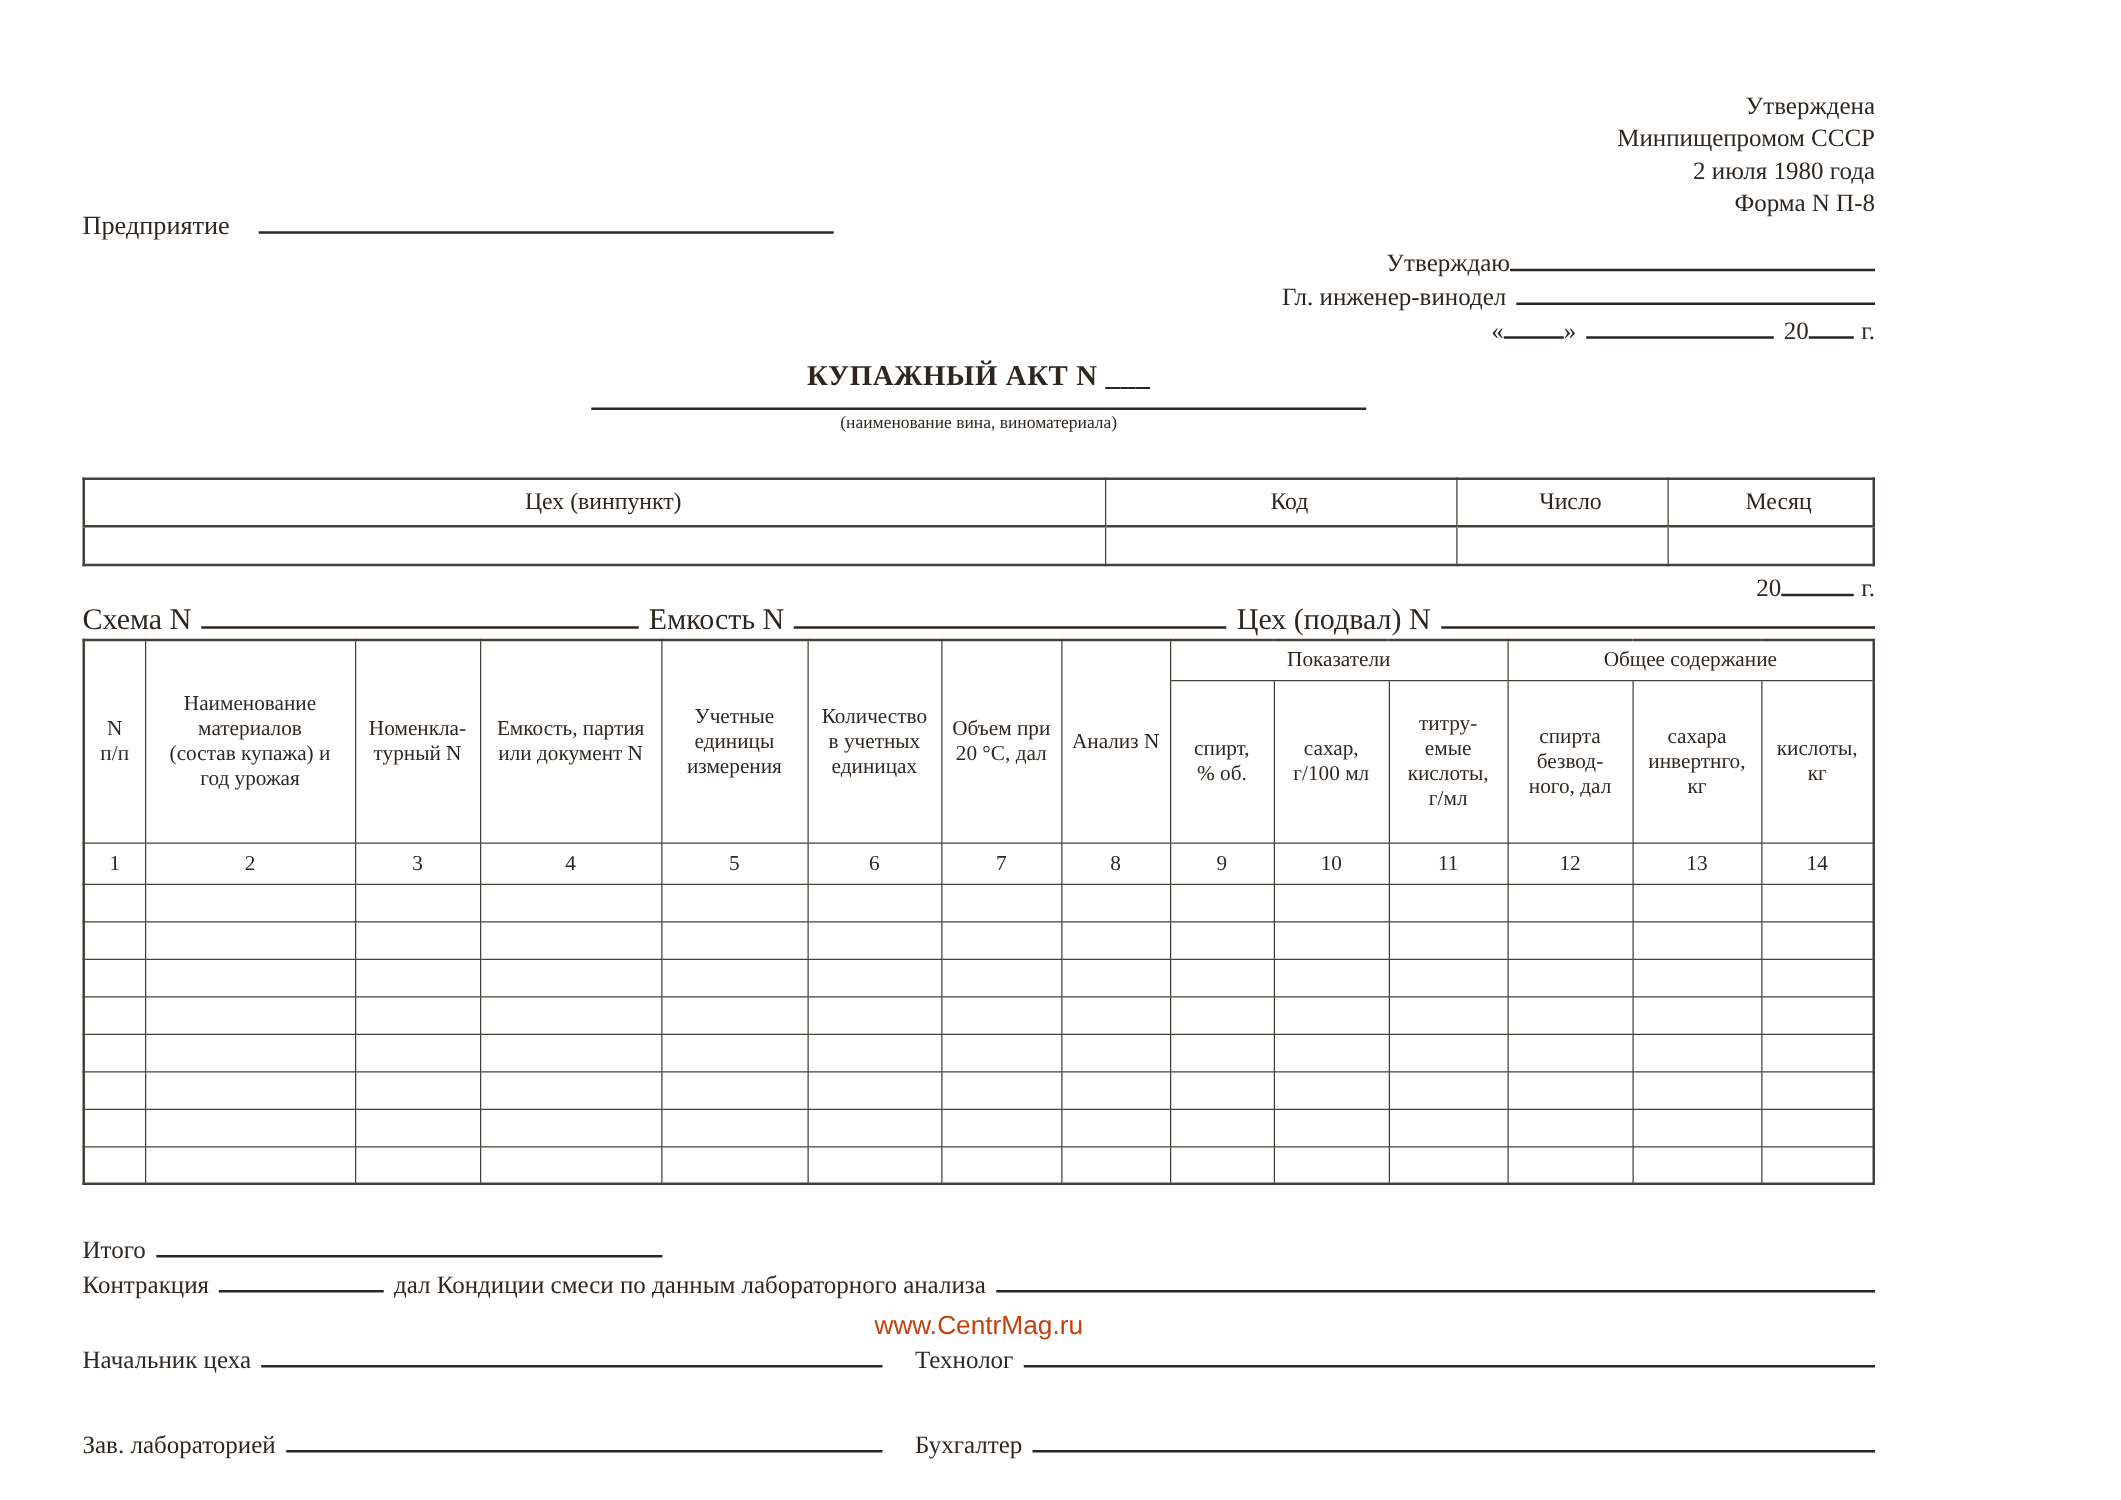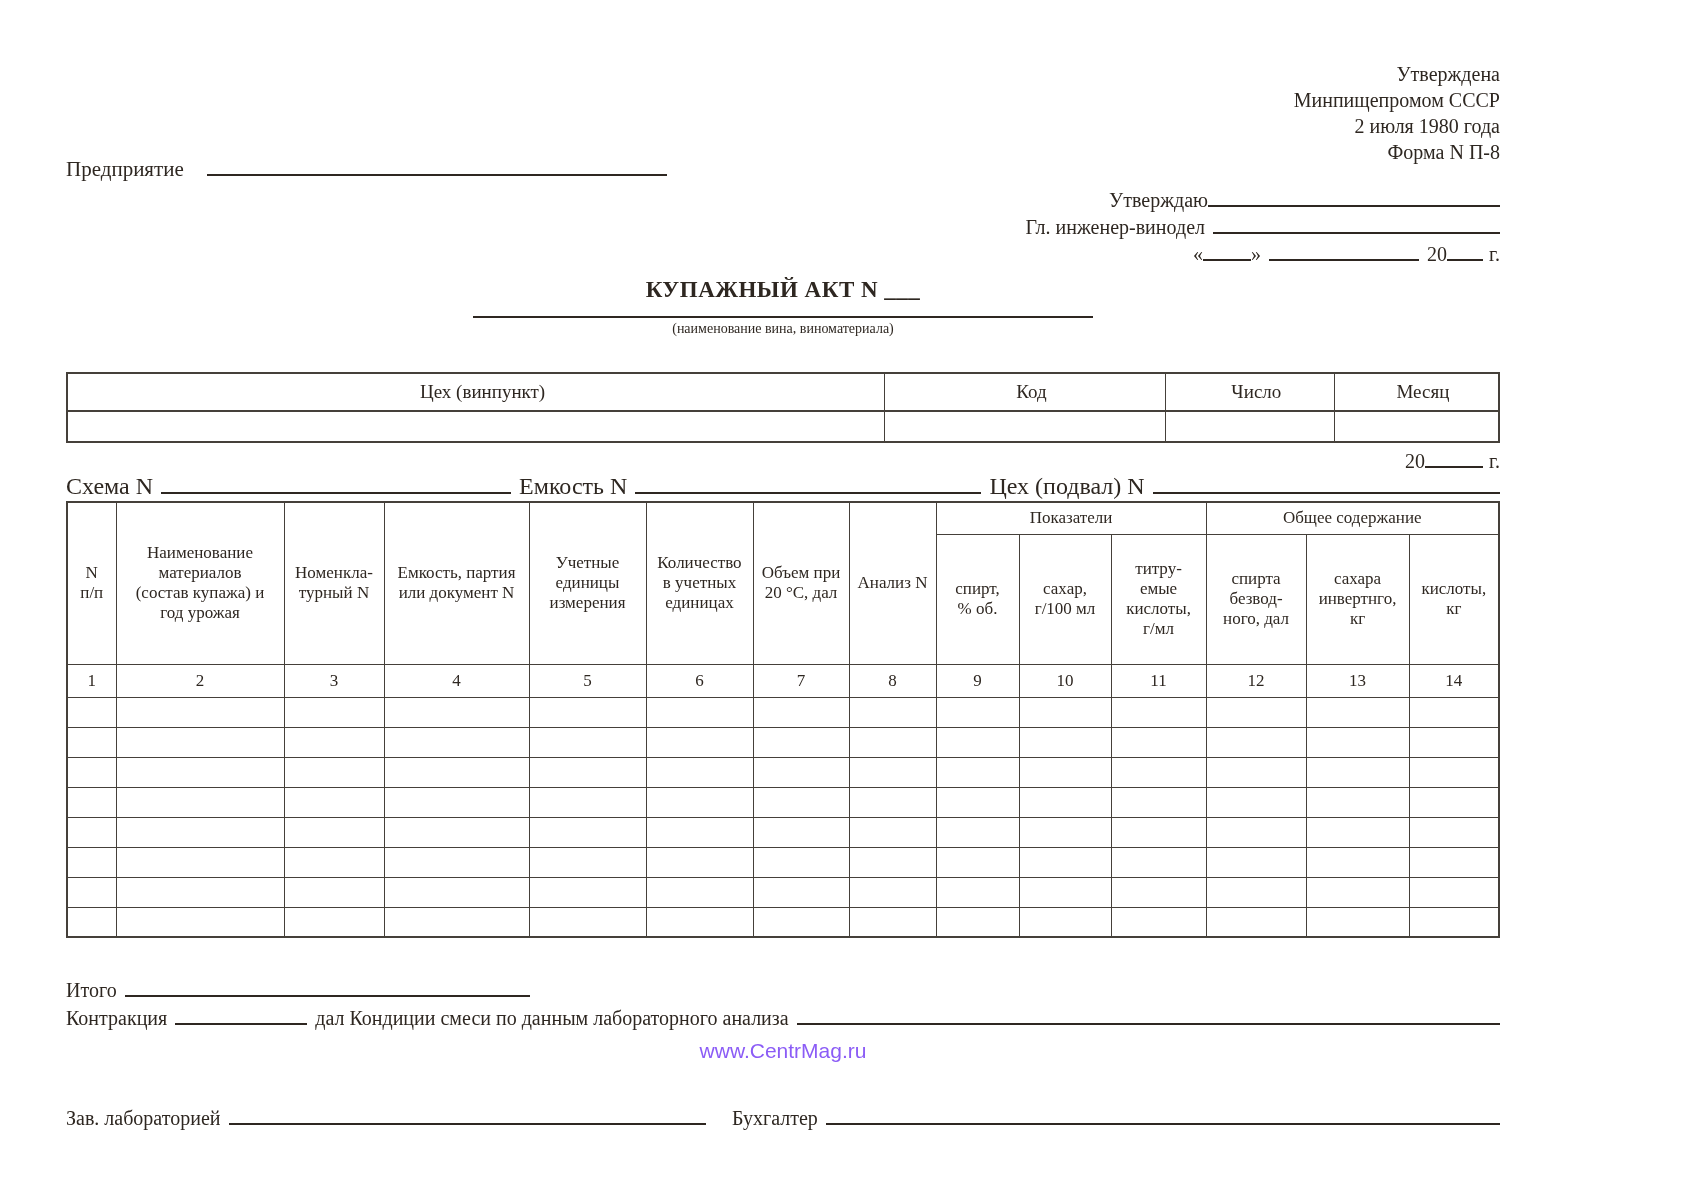--- a/index.html
+++ b/index.html
@@ -1,18 +1,18 @@
 <!DOCTYPE html>
 <html><head>
 <meta charset="utf-8">
 <style>
   html,body{margin:0;padding:0;background:#ffffff;}
   .page{position:relative;width:1697px;height:1200px;background:#ffffff;
         font-family:"Liberation Serif",serif;color:#2e2721;overflow:hidden;}
-  .content{position:absolute;left:66px;top:3px;width:1434px;}
+  .content{position:absolute;left:66px;top:14px;width:1434px;}
 
   .row{display:flex;align-items:baseline;}
   .blank{display:inline-block;height:5px;border-bottom:2px solid #2e2721;}
   .ml6{margin-left:6px;} .ml8{margin-left:8px;}
   .flex1{flex:1;}
 
   .top-right{padding-top:58px;text-align:right;font-size:20px;line-height:26px;}
 
   .enterprise{margin-top:-8px;font-size:21px;line-height:24px;gap:15px;}
   .enterprise .blank{width:460px;margin-left:8px;}
@@ -49,21 +49,21 @@
   .main-table tbody tr{height:30px;}
 
   .footer{font-size:20px;line-height:24px;}
   .itogo{margin-top:40px;}
   .itogo .blank{width:405px;margin-left:8px;}
   .kontr{margin-top:4px;}
   .kontr .blank{margin-left:8px;}
   .w132{width:132px;}
 
   .watermark{margin-top:10px;text-align:center;font-size:21px;line-height:22px;
-             color:#8b5cf6;font-family:"Liberation Sans",sans-serif;}
+             color:#c2410c;font-family:"Liberation Sans",sans-serif;}
 
   .sig-row{margin-top:4px;}
   .sig-row2{margin-top:44px;align-items:flex-end;}
   .sig-left{display:flex;align-items:baseline;width:640px;}
   .sig-left .blank{flex:1;margin-left:8px;}
   .sig-right{display:flex;align-items:baseline;flex:1;margin-left:26px;}
   .sig-right .blank{flex:1;margin-left:8px;}
 </style>
 </head>
 <body>
@@ -362,20 +362,30 @@
 
     <div class="row footer kontr">
       <span>Контракция</span>
       <span class="blank w132"></span>
       <span class="ml8">дал Кондиции смеси по данным лабораторного анализа</span>
       <span class="blank flex1"></span>
     </div>
 
     <div class="watermark">www.CentrMag.ru</div>
 
+    <div class="row footer sig-row">
+      <span class="sig-left">
+        <span>Начальник цеха</span>
+        <span class="blank"></span>
+      </span>
+      <span class="sig-right">
+        <span>Технолог</span>
+        <span class="blank"></span>
+      </span>
+    </div>
 
     <div class="row footer sig-row2">
       <span class="sig-left">
         <span>Зав. лабораторией</span>
         <span class="blank"></span>
       </span>
       <span class="sig-right">
         <span>Бухгалтер</span>
         <span class="blank"></span>
       </span>

